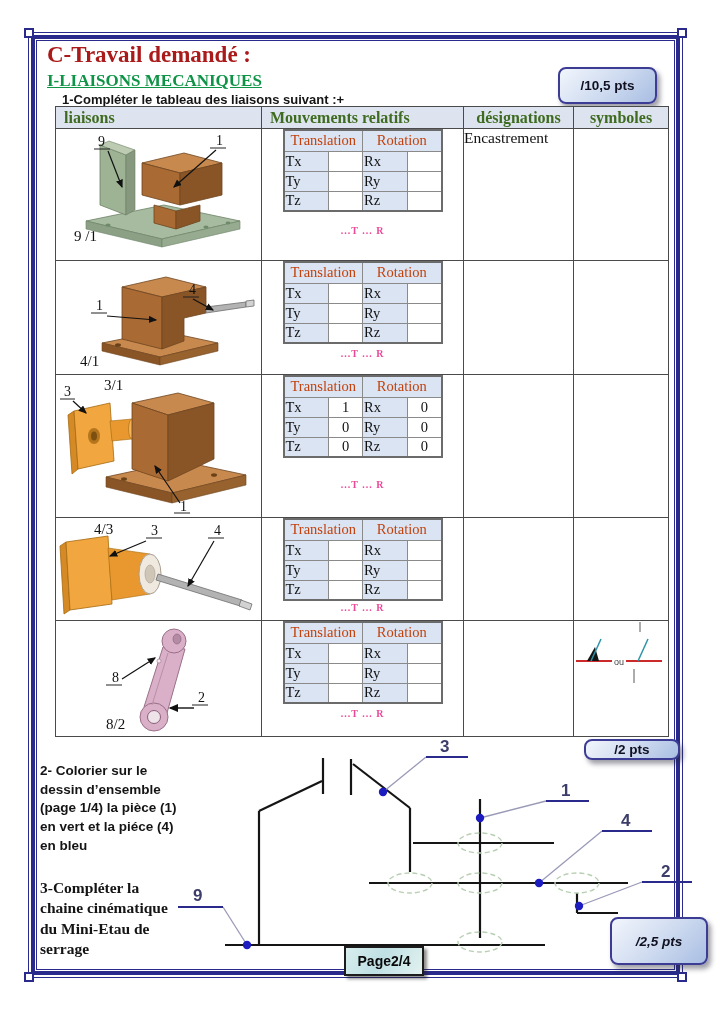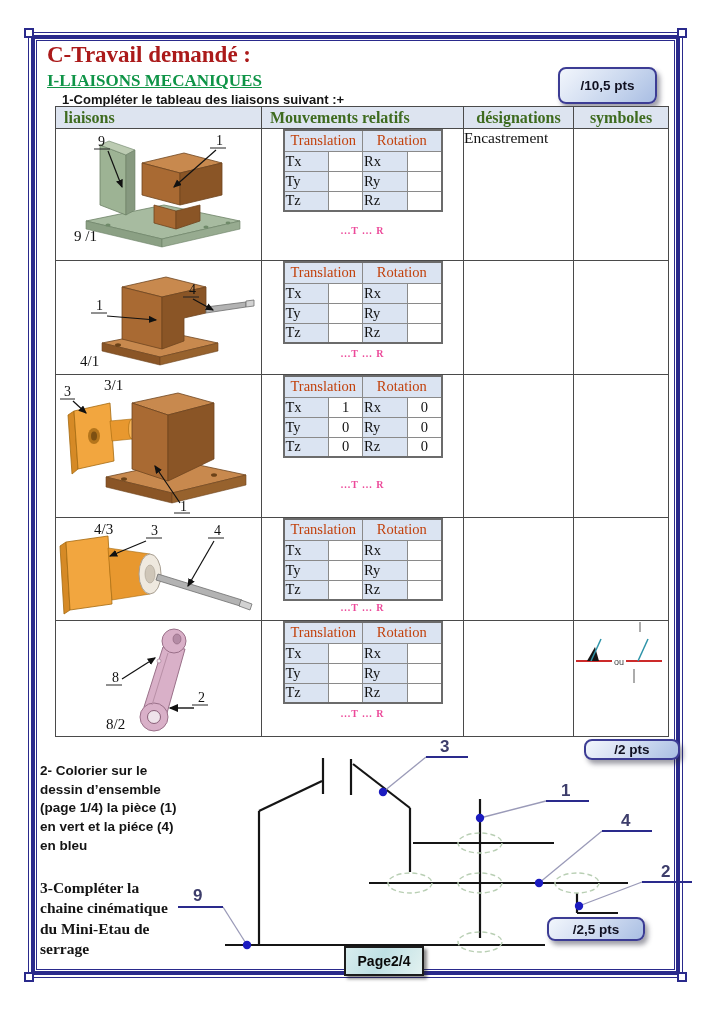--- a/index.html
+++ b/index.html
@@ -23,21 +23,21 @@
   .instruction{position:absolute;left:62px;top:92px;font-size:13px;font-weight:600;color:#141414;}
 
   
   .badge{position:absolute;box-sizing:border-box;border:2px solid #3c3c94;border-radius:8px;
          background:linear-gradient(135deg,#f2f6fc 0%,#ccd9ef 55%,#a9bee3 100%);
          box-shadow:3px 4px 5px rgba(40,40,60,.45);
          display:flex;align-items:center;justify-content:center;
          font-size:13.5px;font-weight:600;color:#101020;}
   #badge1{left:558px;top:67px;width:99px;height:37px;}
   #badge2{left:584px;top:739px;width:96px;height:21px;}
-  #badge3{left:547px;top:917px;width:98px;height:24px;}
+  #badge3{left:610px;top:917px;width:98px;height:48px;font-style:italic;}
 
   
   table.main{position:absolute;left:55px;top:106px;width:613px;border-collapse:collapse;
              table-layout:fixed;}
   table.main th,table.main td{border:1px solid #4a4a4a;padding:0;box-sizing:border-box;vertical-align:top;}
   table.main th{background:#dde4f0;font-family:"Liberation Serif",serif;font-size:16px;
                 color:#3e6b1f;text-align:left;padding-left:8px;height:22px;vertical-align:middle;}
   table.main th.ctr{text-align:center;padding-left:0;}
   td.liaison{position:relative;}
   .cap{position:absolute;font-family:"Liberation Serif",serif;font-size:15px;color:#111;}

